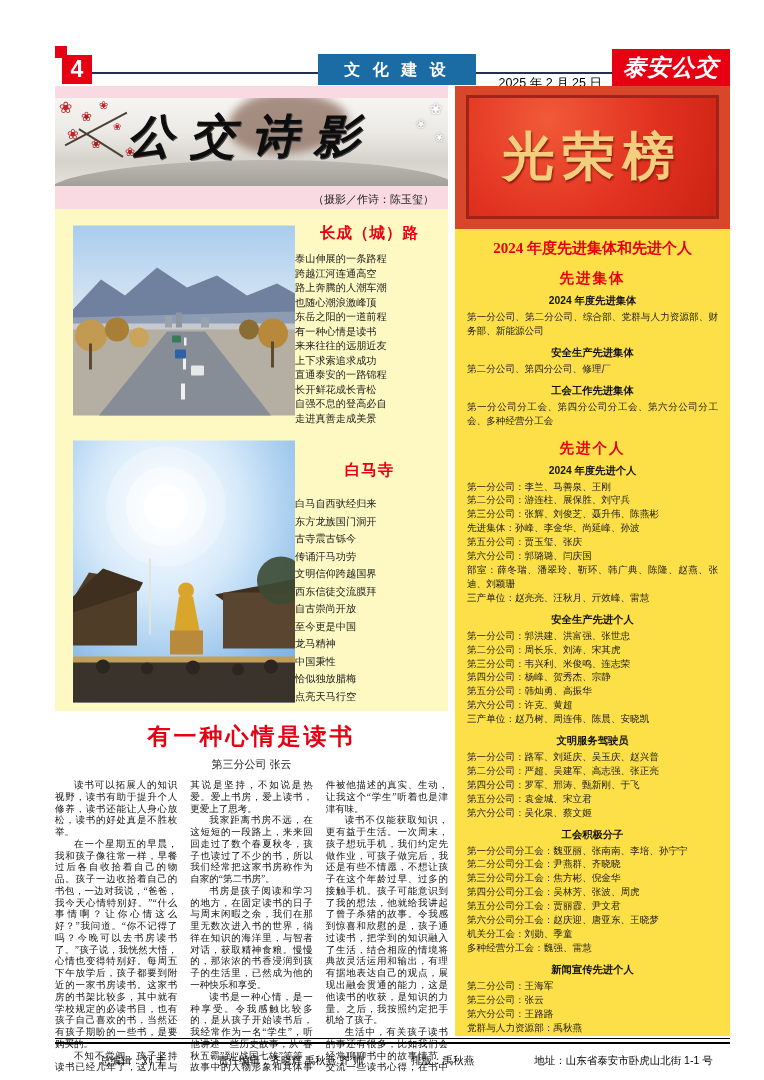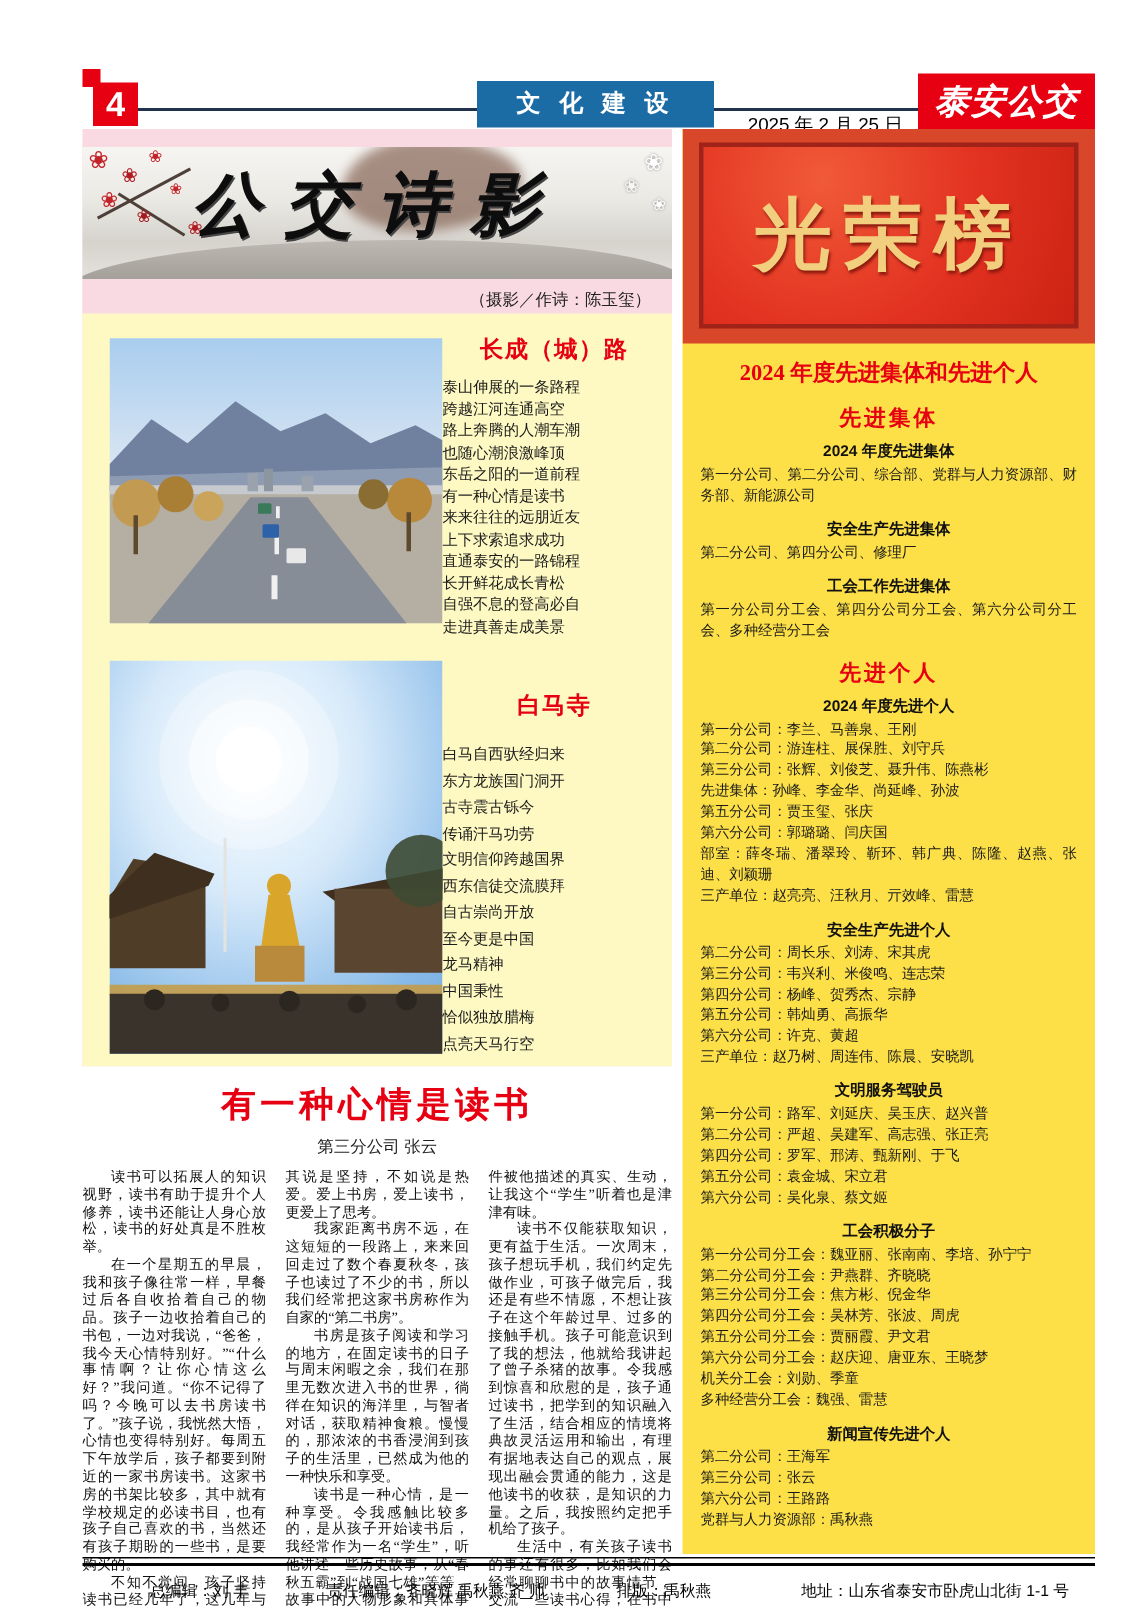--- a/index.html
+++ b/index.html
@@ -265,20 +265,21 @@
         <div class="hr-line">第三分公司：张辉、刘俊芝、聂升伟、陈燕彬</div>
         <div class="hr-line">先进集体：孙峰、李金华、尚延峰、孙波</div>
         <div class="hr-line">第五分公司：贾玉玺、张庆</div>
         <div class="hr-line">第六分公司：郭璐璐、闫庆国</div>
         <div class="hr-line">部室：薛冬瑞、潘翠玲、靳环、韩广典、陈隆、赵燕、张迪、刘颖珊</div>
         <div class="hr-line">三产单位：赵亮亮、汪秋月、亓效峰、雷慧</div>
       </div>
 
       <div class="hr-group">
         <div class="hr-group-title">安全生产先进个人</div>
+        <div class="hr-line">第一分公司：郭洪建、洪富强、张世忠</div>
         <div class="hr-line">第二分公司：周长乐、刘涛、宋其虎</div>
         <div class="hr-line">第三分公司：韦兴利、米俊鸣、连志荣</div>
         <div class="hr-line">第四分公司：杨峰、贺秀杰、宗静</div>
         <div class="hr-line">第五分公司：韩灿勇、高振华</div>
         <div class="hr-line">第六分公司：许克、黄超</div>
         <div class="hr-line">三产单位：赵乃树、周连伟、陈晨、安晓凯</div>
       </div>
 
       <div class="hr-group">
         <div class="hr-group-title">文明服务驾驶员</div>

